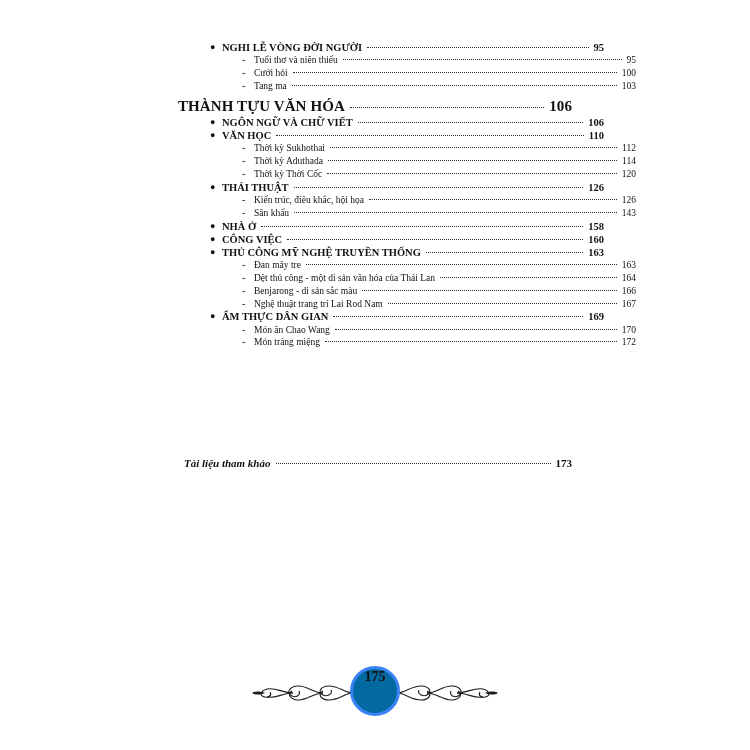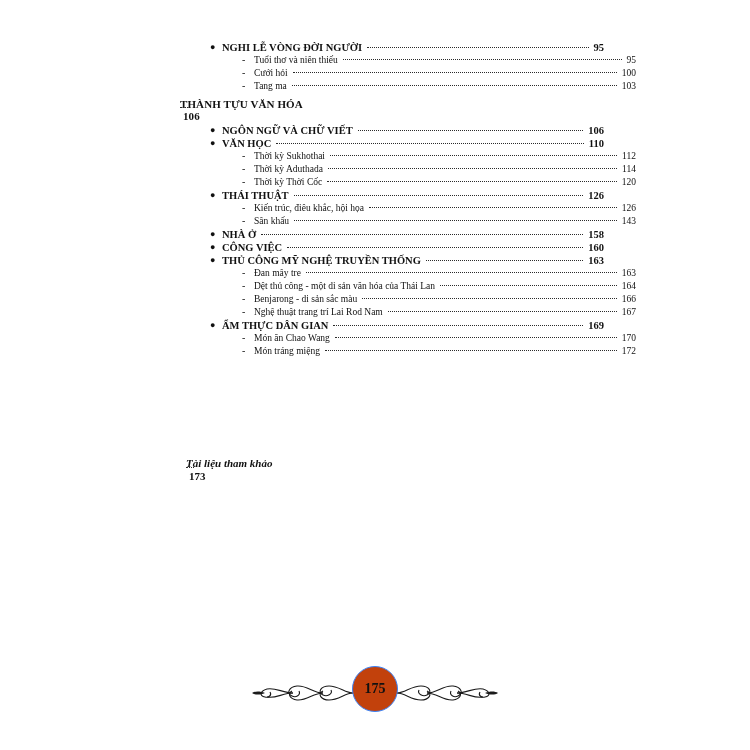--- a/index.html
+++ b/index.html
@@ -65,26 +65,25 @@
   }
   .page-num {
     flex: 0 0 auto;
     text-align: center;
     padding-left: 3px;
   }
 
   
   .lvl-section {
     font-weight: bold;
-    font-size: 11px;
+    font-size: 15px;
     letter-spacing: 0.1px;
     margin-top: 7px;
     margin-bottom: 2px;
     padding-left: 0px;
-    flex-direction: column;
   }
   .lvl-section .page-num { font-weight: bold; }
 
   .lvl-sub {
     font-weight: bold;
     font-size: 10.5px;
     padding-left: 32px;
     margin-bottom: 2px;
   }
   .lvl-sub .page-num { font-weight: bold; }
@@ -99,21 +98,20 @@
   .refs {
     position: absolute;
     left: 184px;
     top: 458px;
     width: 388px;
   }
   .refs .entry {
     font-style: italic;
     font-weight: bold;
     font-size: 11px;
-    flex-direction: column;
   }
   .refs .page-num { font-style: normal; font-weight: bold; font-family: Liberation Serif, serif; }
 
   
   .footer {
     position: absolute;
     left: 0;
     top: 662px;
     width: 750px;
     height: 60px;
@@ -127,24 +125,24 @@
     height: 60px;
   }
   .circle {
     position: absolute;
     left: 50%;
     top: 4px;
     transform: translateX(-50%);
     width: 44px;
     height: 44px;
     border-radius: 50%;
-    background: #c2410c;
-    border: 1px solid #3b82f6;
+    background: #0369a1;
+    border: 3px solid #3b82f6;
     display: flex;
-    align-items: center;
+    align-items: flex-start;
     justify-content: center;
     z-index: 3;
   }
   .circle span {
     font-family: "Liberation Serif", serif;
     font-size: 14px;
     font-weight: bold;
     color: #111;
   }
   .orn-left, .orn-right {

